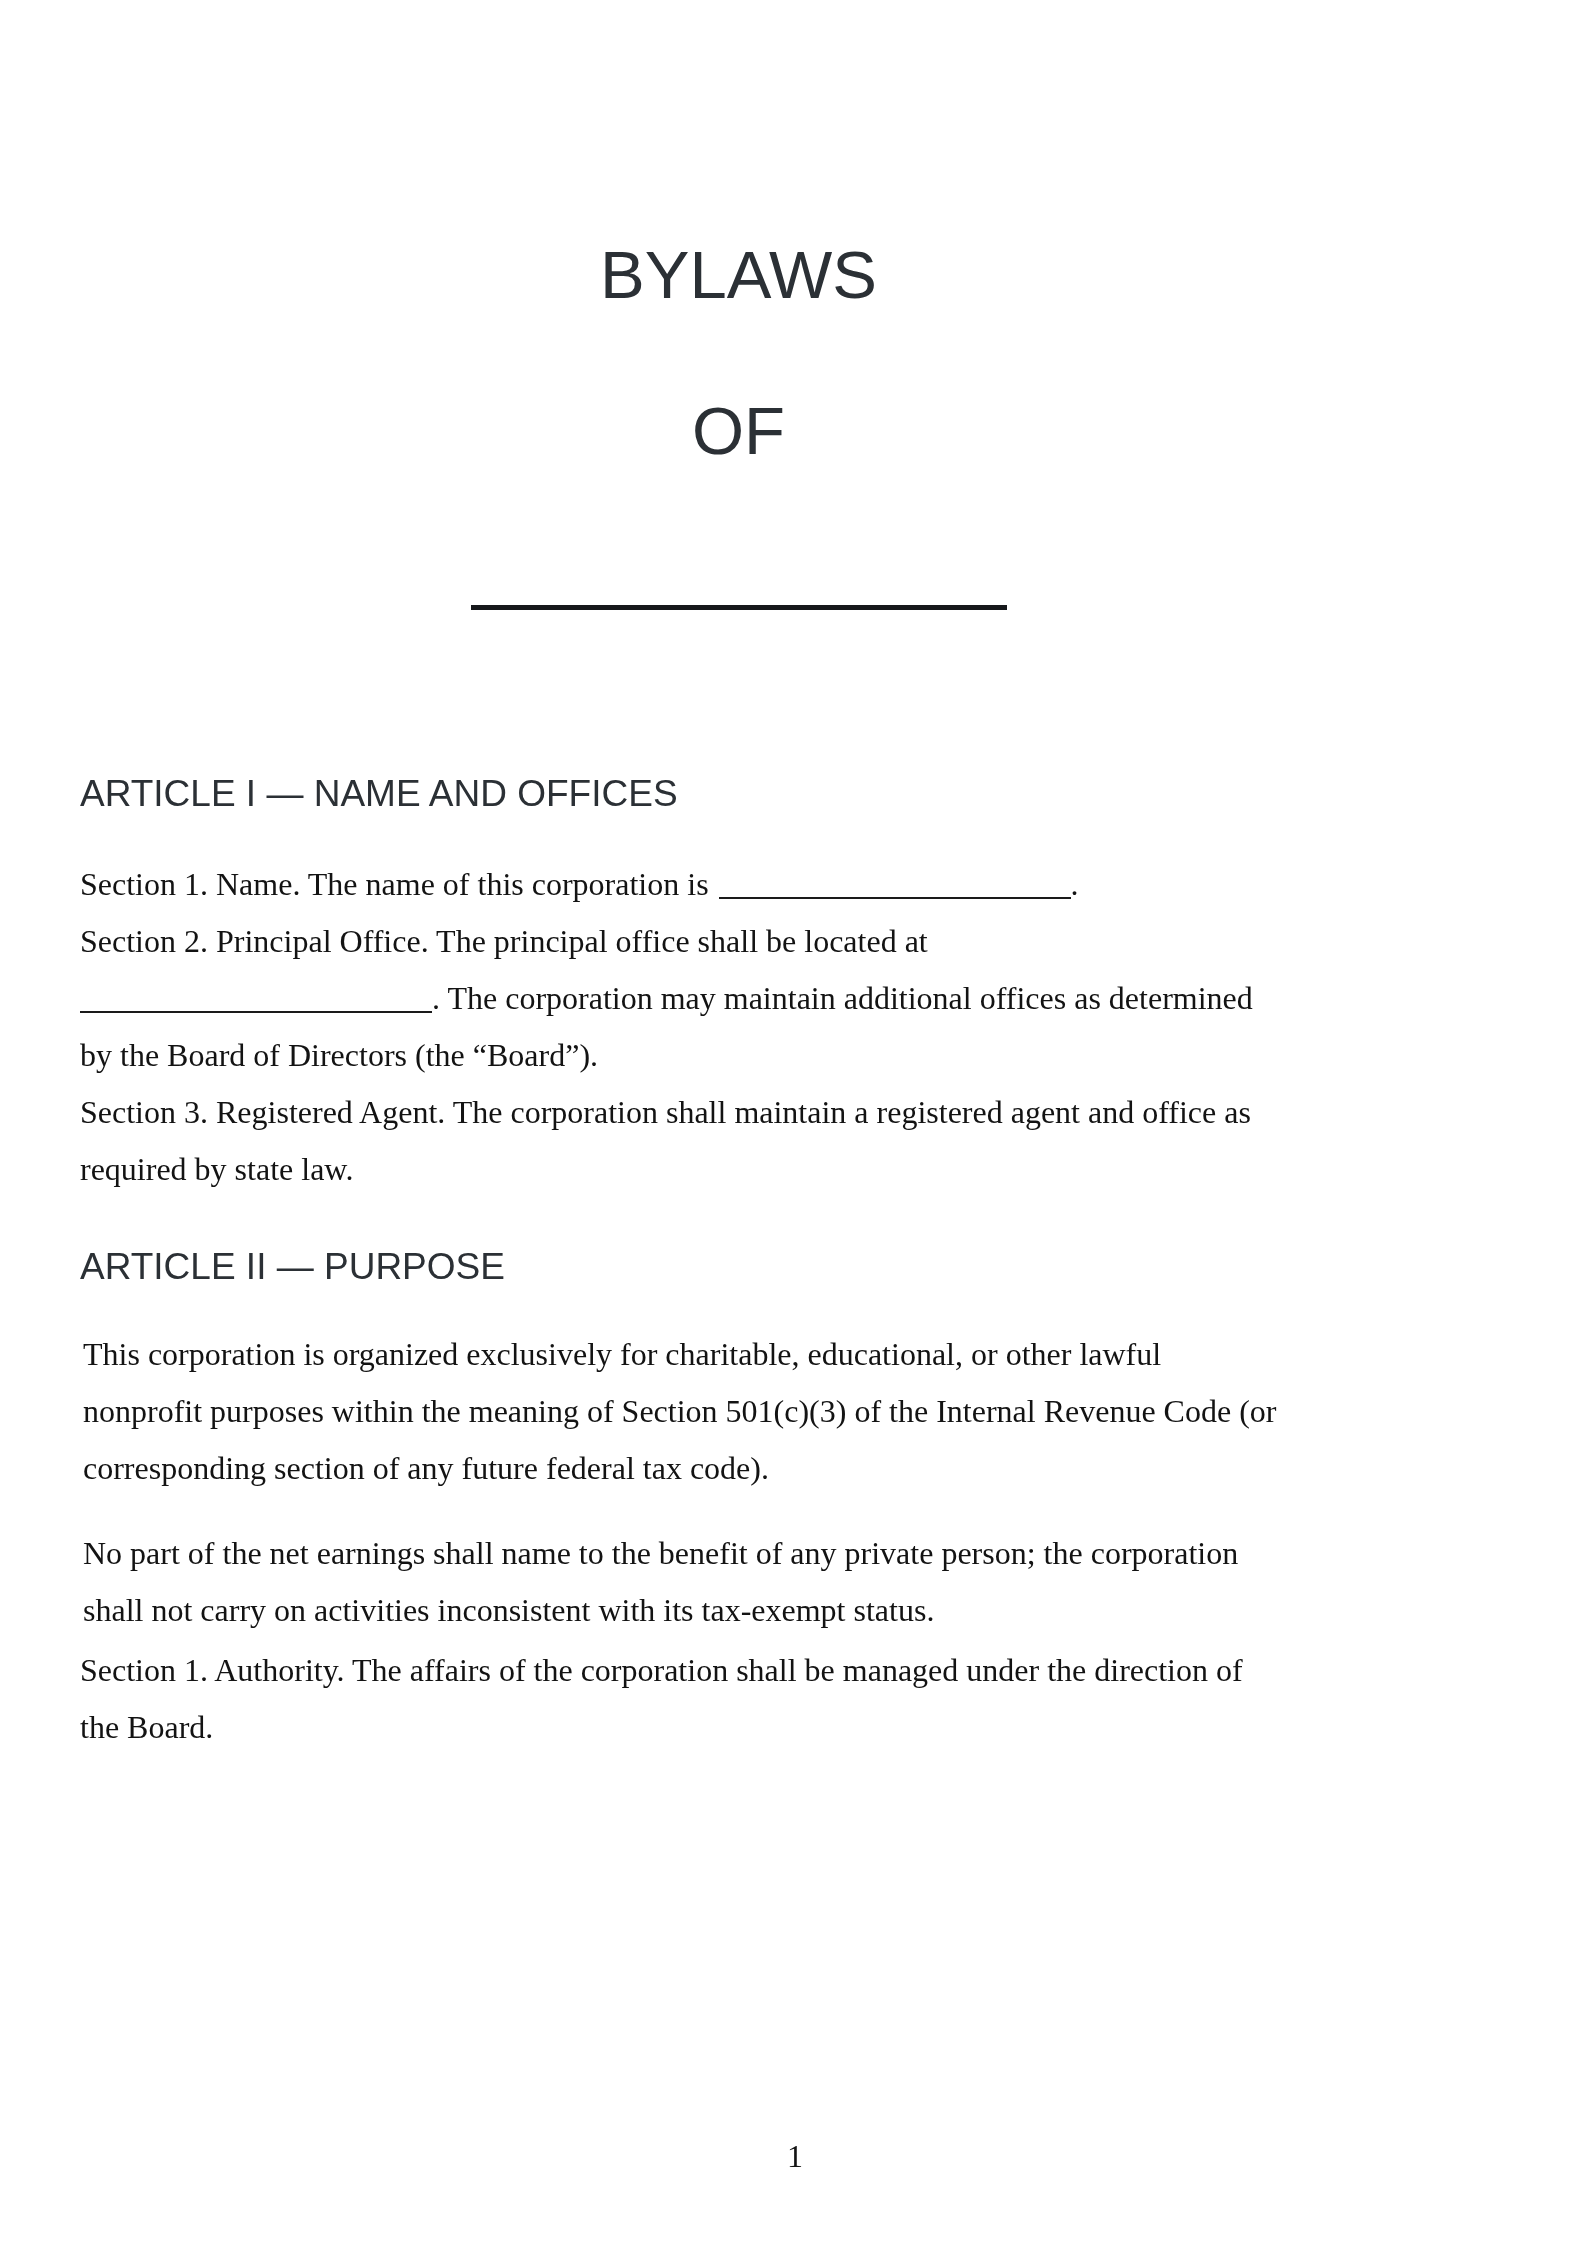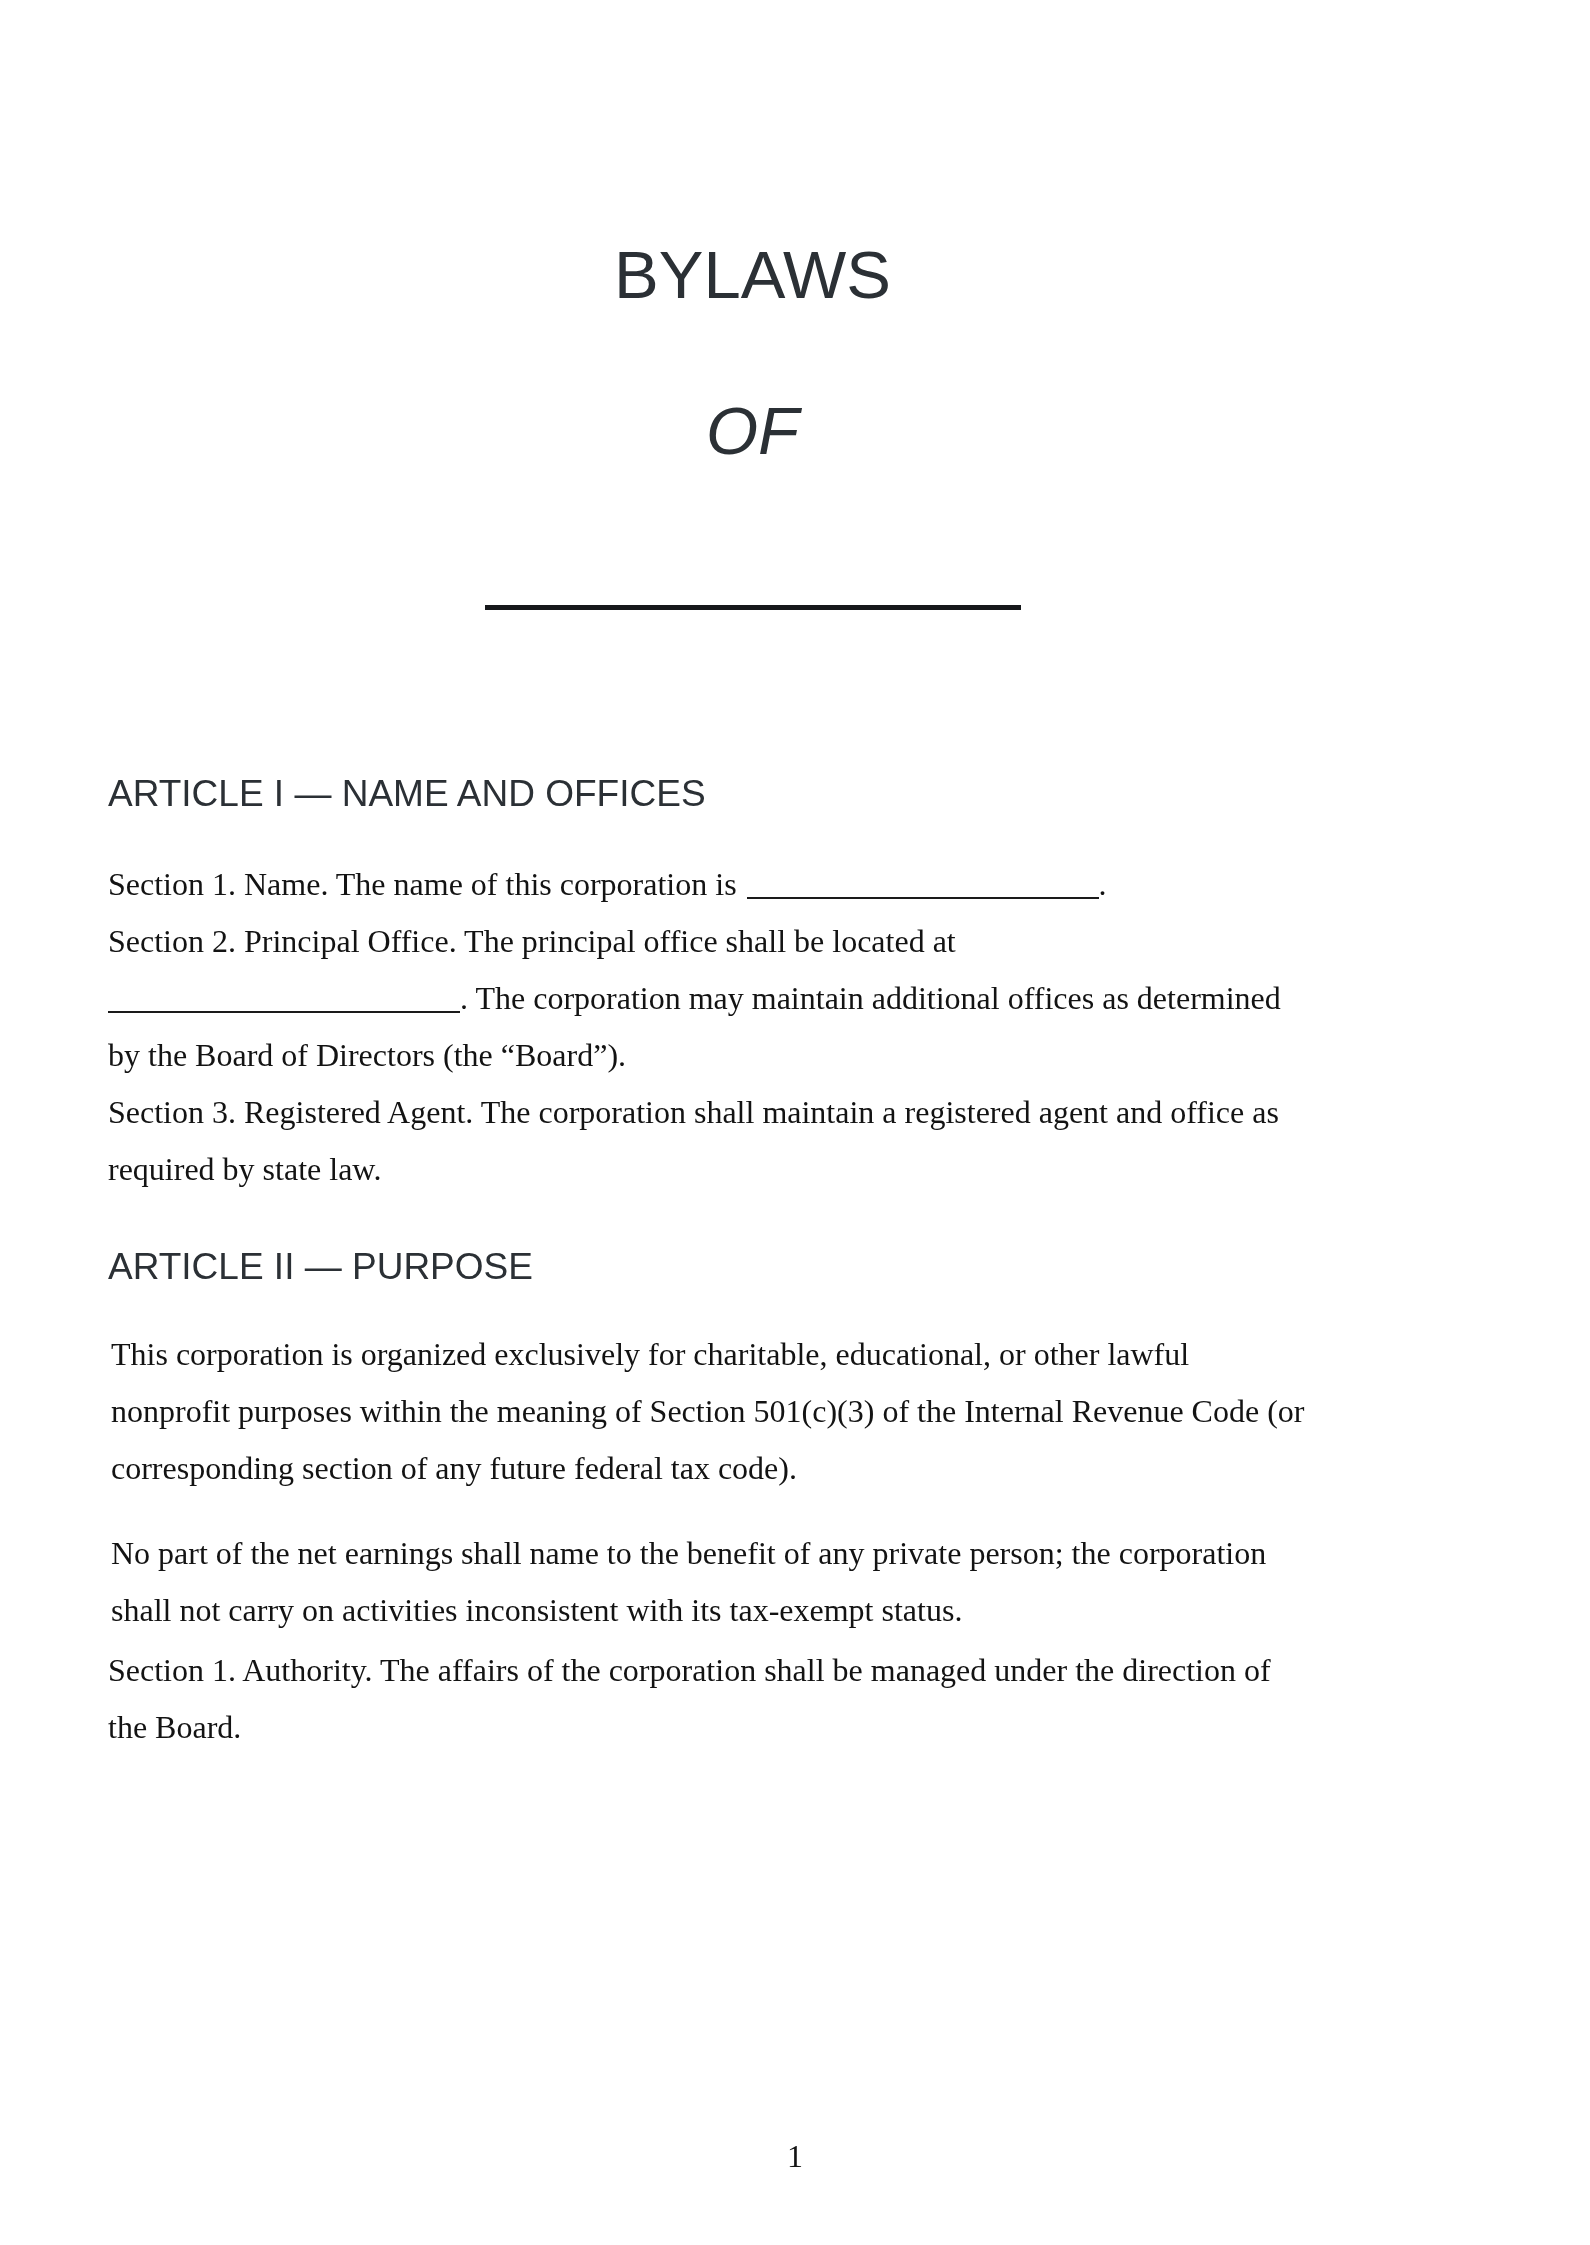--- a/index.html
+++ b/index.html
@@ -7,35 +7,35 @@
     padding: 0;
     background: #ffffff;
   }
   .page {
     position: relative;
     width: 1590px;
     height: 2245px;
     margin: 0 auto;
     background: #ffffff;
     box-sizing: border-box;
-    padding: 235px 193px 0 108px;
+    padding: 235px 193px 0 80px;
     overflow: hidden;
     font-family: "Liberation Serif", "DejaVu Serif", serif;
     color: var(--c-body, #131313);
   }
   h1 {
     font-family: "Liberation Sans", "DejaVu Sans", sans-serif;
     font-weight: 400;
     font-size: 67px;
     line-height: 80px;
     margin: 0;
     text-align: center;
     color: var(--c-heading, #2b3035);
   }
-  h1.title-of { margin-top: 76px; font-style: italic; }
+  h1.title-of { margin-top: 76px; }
   h1.title-nonprofit { margin-top: 36px; }
   .divider {
     width: 536px;
     height: 5px;
     margin: 134px auto 0 auto;
     background: var(--c-divider, #16181b);
   }
   h2 {
     font-family: "Liberation Sans", "DejaVu Sans", sans-serif;
     font-weight: 400;

